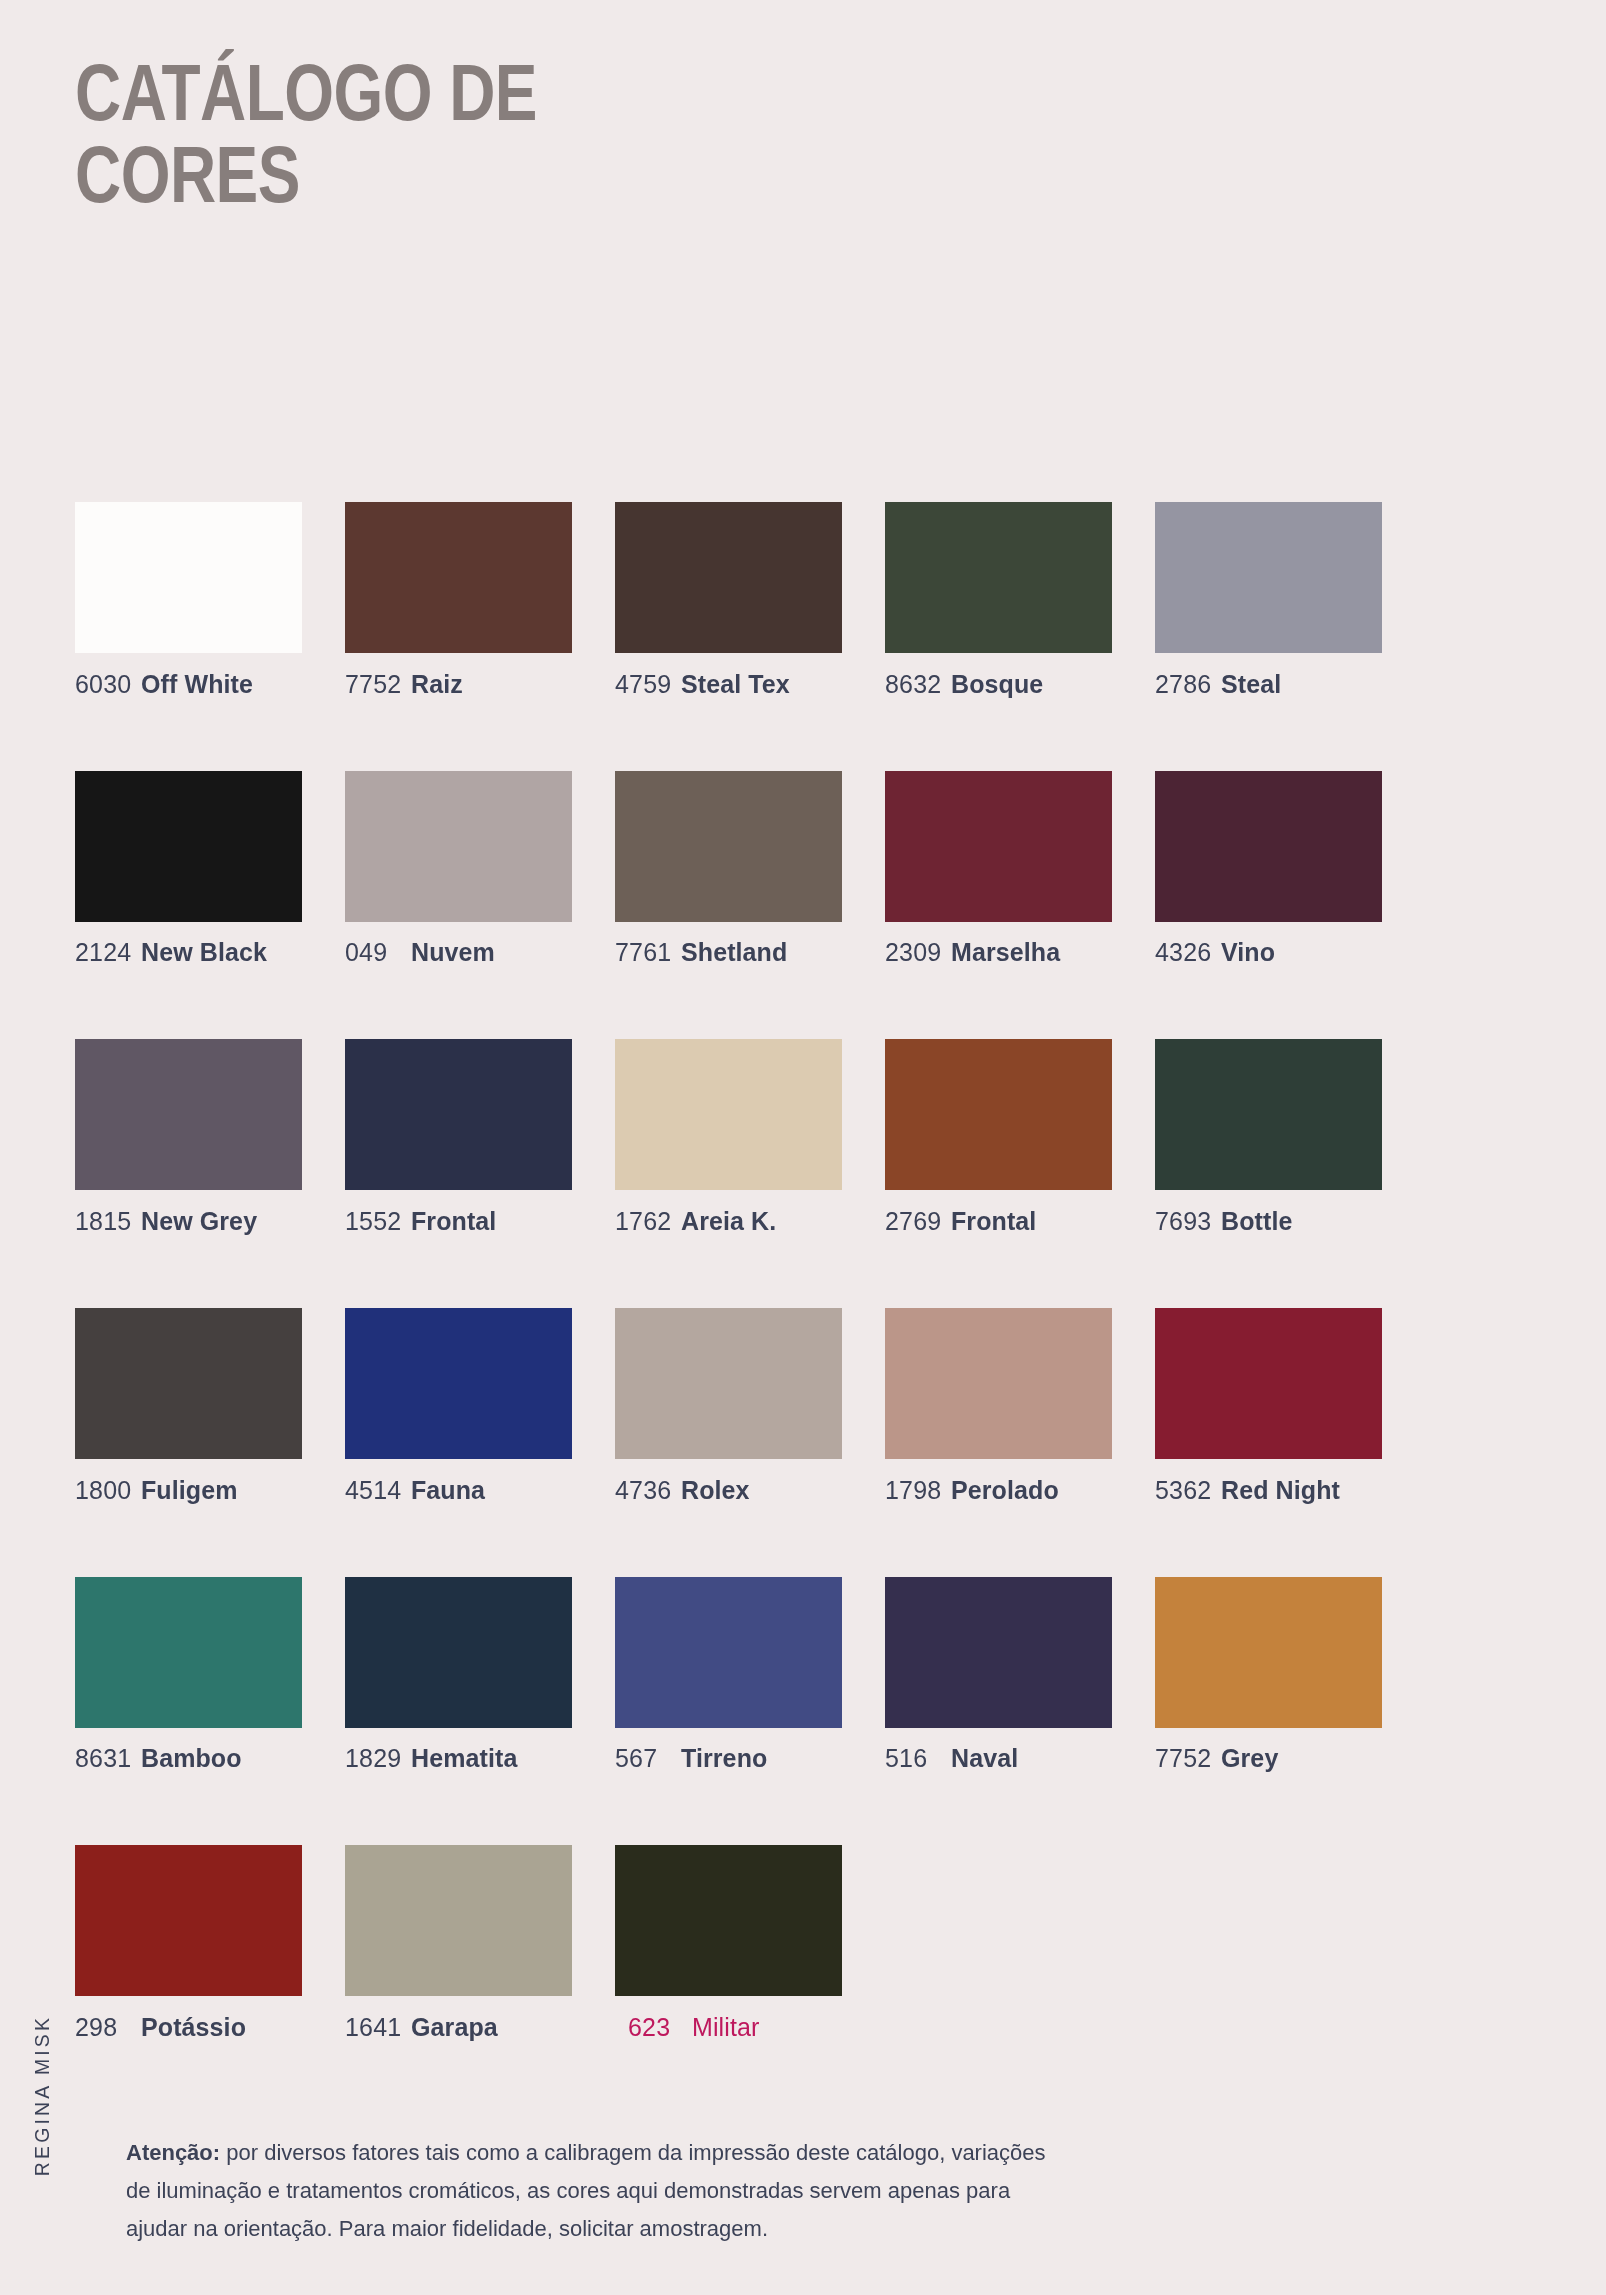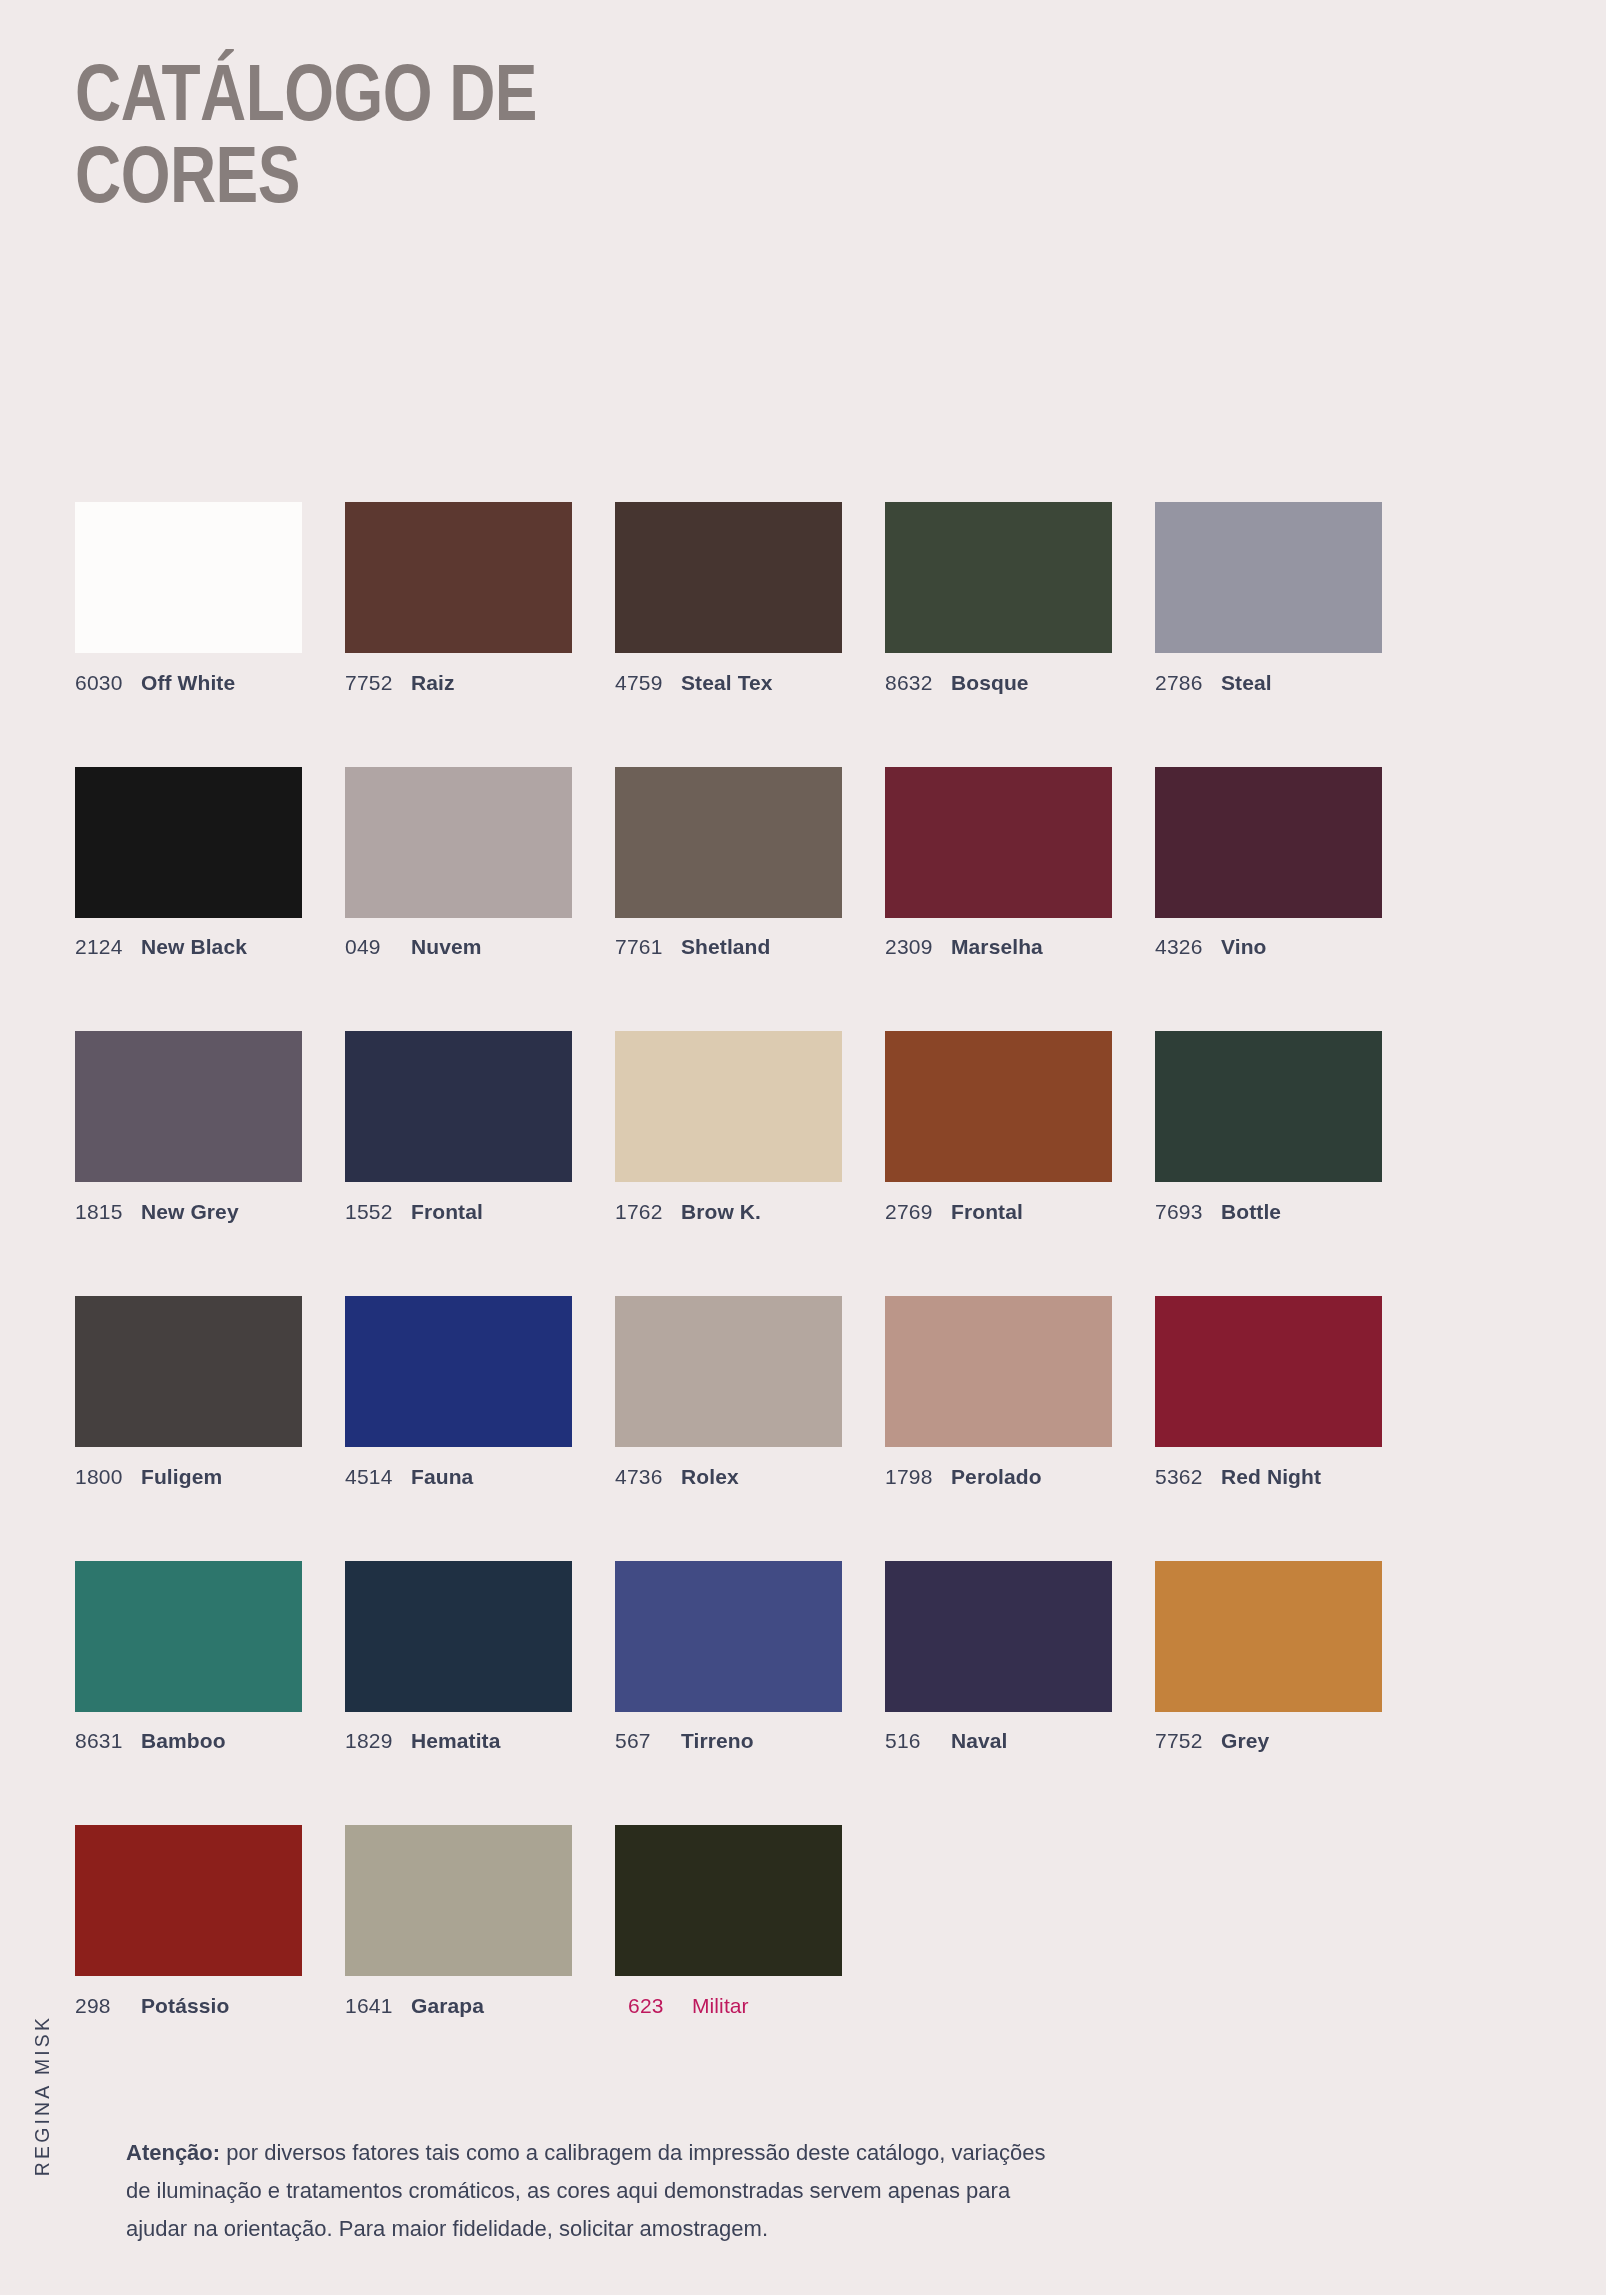--- a/index.html
+++ b/index.html
@@ -41,21 +41,21 @@
   }
   .swatch-cell { width:227px; }
   .swatch-chip {
     width:227px;
     height:151px;
     display:block;
   }
   .swatch-label {
     margin-top:18.7px;
     font-family:"Liberation Sans Narrow","Liberation Sans", sans-serif;
-    font-size:21px;
+    font-size:25px;
     color:#3c4257;
     white-space:nowrap;
     line-height:1;
   }
   .swatch-code {
     display:inline-block;
     min-width:66px;
     font-weight:400;
     letter-spacing:0.2px;
   }
@@ -147,21 +147,21 @@
     <div class="swatch-cell">
       <span class="swatch-chip" style="background: rgb(96, 87, 100);"></span>
       <div class="swatch-label"><span class="swatch-code">1815</span><span class="swatch-name">New Grey</span></div>
     </div>
     <div class="swatch-cell">
       <span class="swatch-chip" style="background: rgb(43, 48, 73);"></span>
       <div class="swatch-label"><span class="swatch-code">1552</span><span class="swatch-name">Frontal</span></div>
     </div>
     <div class="swatch-cell">
       <span class="swatch-chip" style="background: rgb(220, 203, 177);"></span>
-      <div class="swatch-label"><span class="swatch-code">1762</span><span class="swatch-name">Brow K.</span></div>
+      <div class="swatch-label"><span class="swatch-code">1762</span><span class="swatch-name">Areia K.</span></div>
     </div>
     <div class="swatch-cell">
       <span class="swatch-chip" style="background: rgb(138, 69, 39);"></span>
       <div class="swatch-label"><span class="swatch-code">2769</span><span class="swatch-name">Frontal</span></div>
     </div>
     <div class="swatch-cell">
       <span class="swatch-chip" style="background: rgb(46, 62, 55);"></span>
       <div class="swatch-label"><span class="swatch-code">7693</span><span class="swatch-name">Bottle</span></div>
     </div>
     <div class="swatch-cell">

